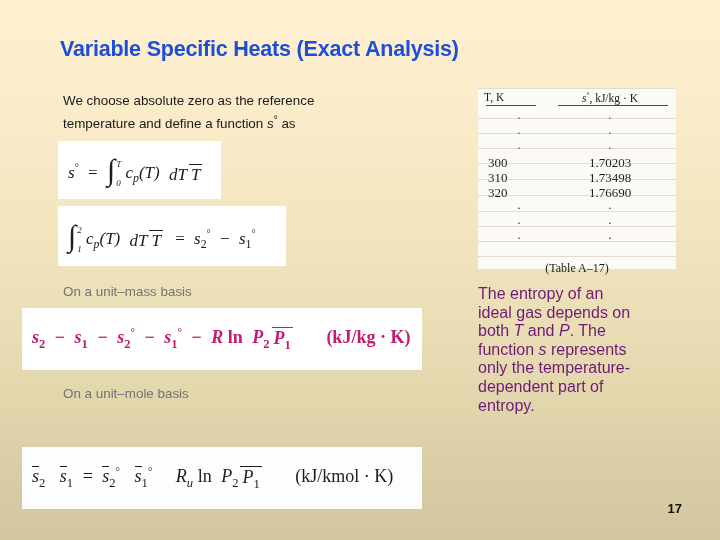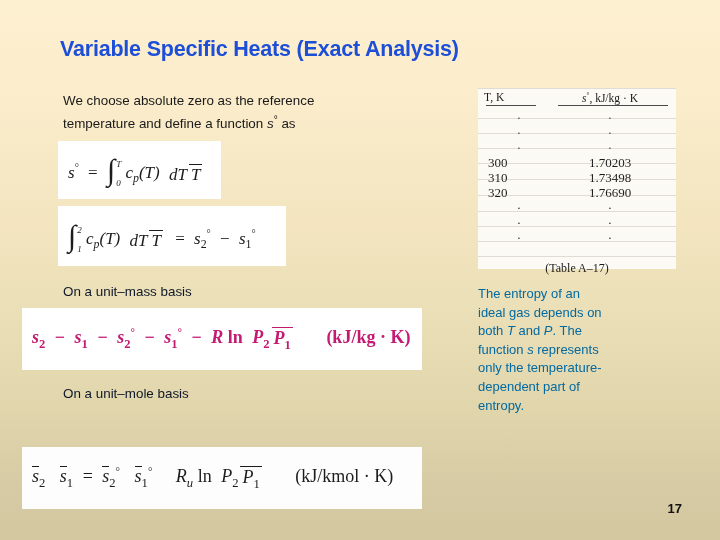--- a/index.html
+++ b/index.html
@@ -64,21 +64,21 @@
   .units{ margin-left:26px; }
 
   #eq1 .eqinner{ font-size:17px; color:#1c1c1c; }
   #eq2 .eqinner{ font-size:17px; color:#1c1c1c; }
   #eq3 .eqinner{ font-size:18px; color:#c31a72; font-weight:bold; }
   #eq4 .eqinner{ font-size:18px; color:#1c1c1c; }
 
   
   .basis{
     position:absolute; left:63px;
-    font-size:13.4px; color:#0f172a;
+    font-size:13.4px; color:#737373;
   }
   #basis-mass{ top:284px; }
   #basis-mole{ top:386px; }
 
   
   .tablecard{
     position:absolute; left:478px; top:88px; width:198px; height:181px;
     background:#fcfaf4;
     font-family:"Liberation Serif", serif;
     color:#1b1b1b;
@@ -101,21 +101,21 @@
   .dots .c1, .dots .c2{ font-size:13px; color:#2a2a2a; }
   .tablecard .cap{
     text-align:center; font-size:12px; margin-top:16px;
   }
   .hline{ position:absolute; left:0; width:100%; height:1px;
           background:rgba(150,145,130,0.28); }
 
   
   .bluetext{
     position:absolute; left:478px; top:285px; width:176px;
-    font-size:13px; line-height:18.6px; color:#0369a1;
+    font-size:16px; line-height:18.6px; color:#701a75;
   }
   .bluetext .it{ font-style:italic; }
 
   
   .pagenum{
     position:absolute; right:38px; bottom:24px;
     font-size:13px; color:#111; font-weight:bold;
   }
 </style>
 </head>

